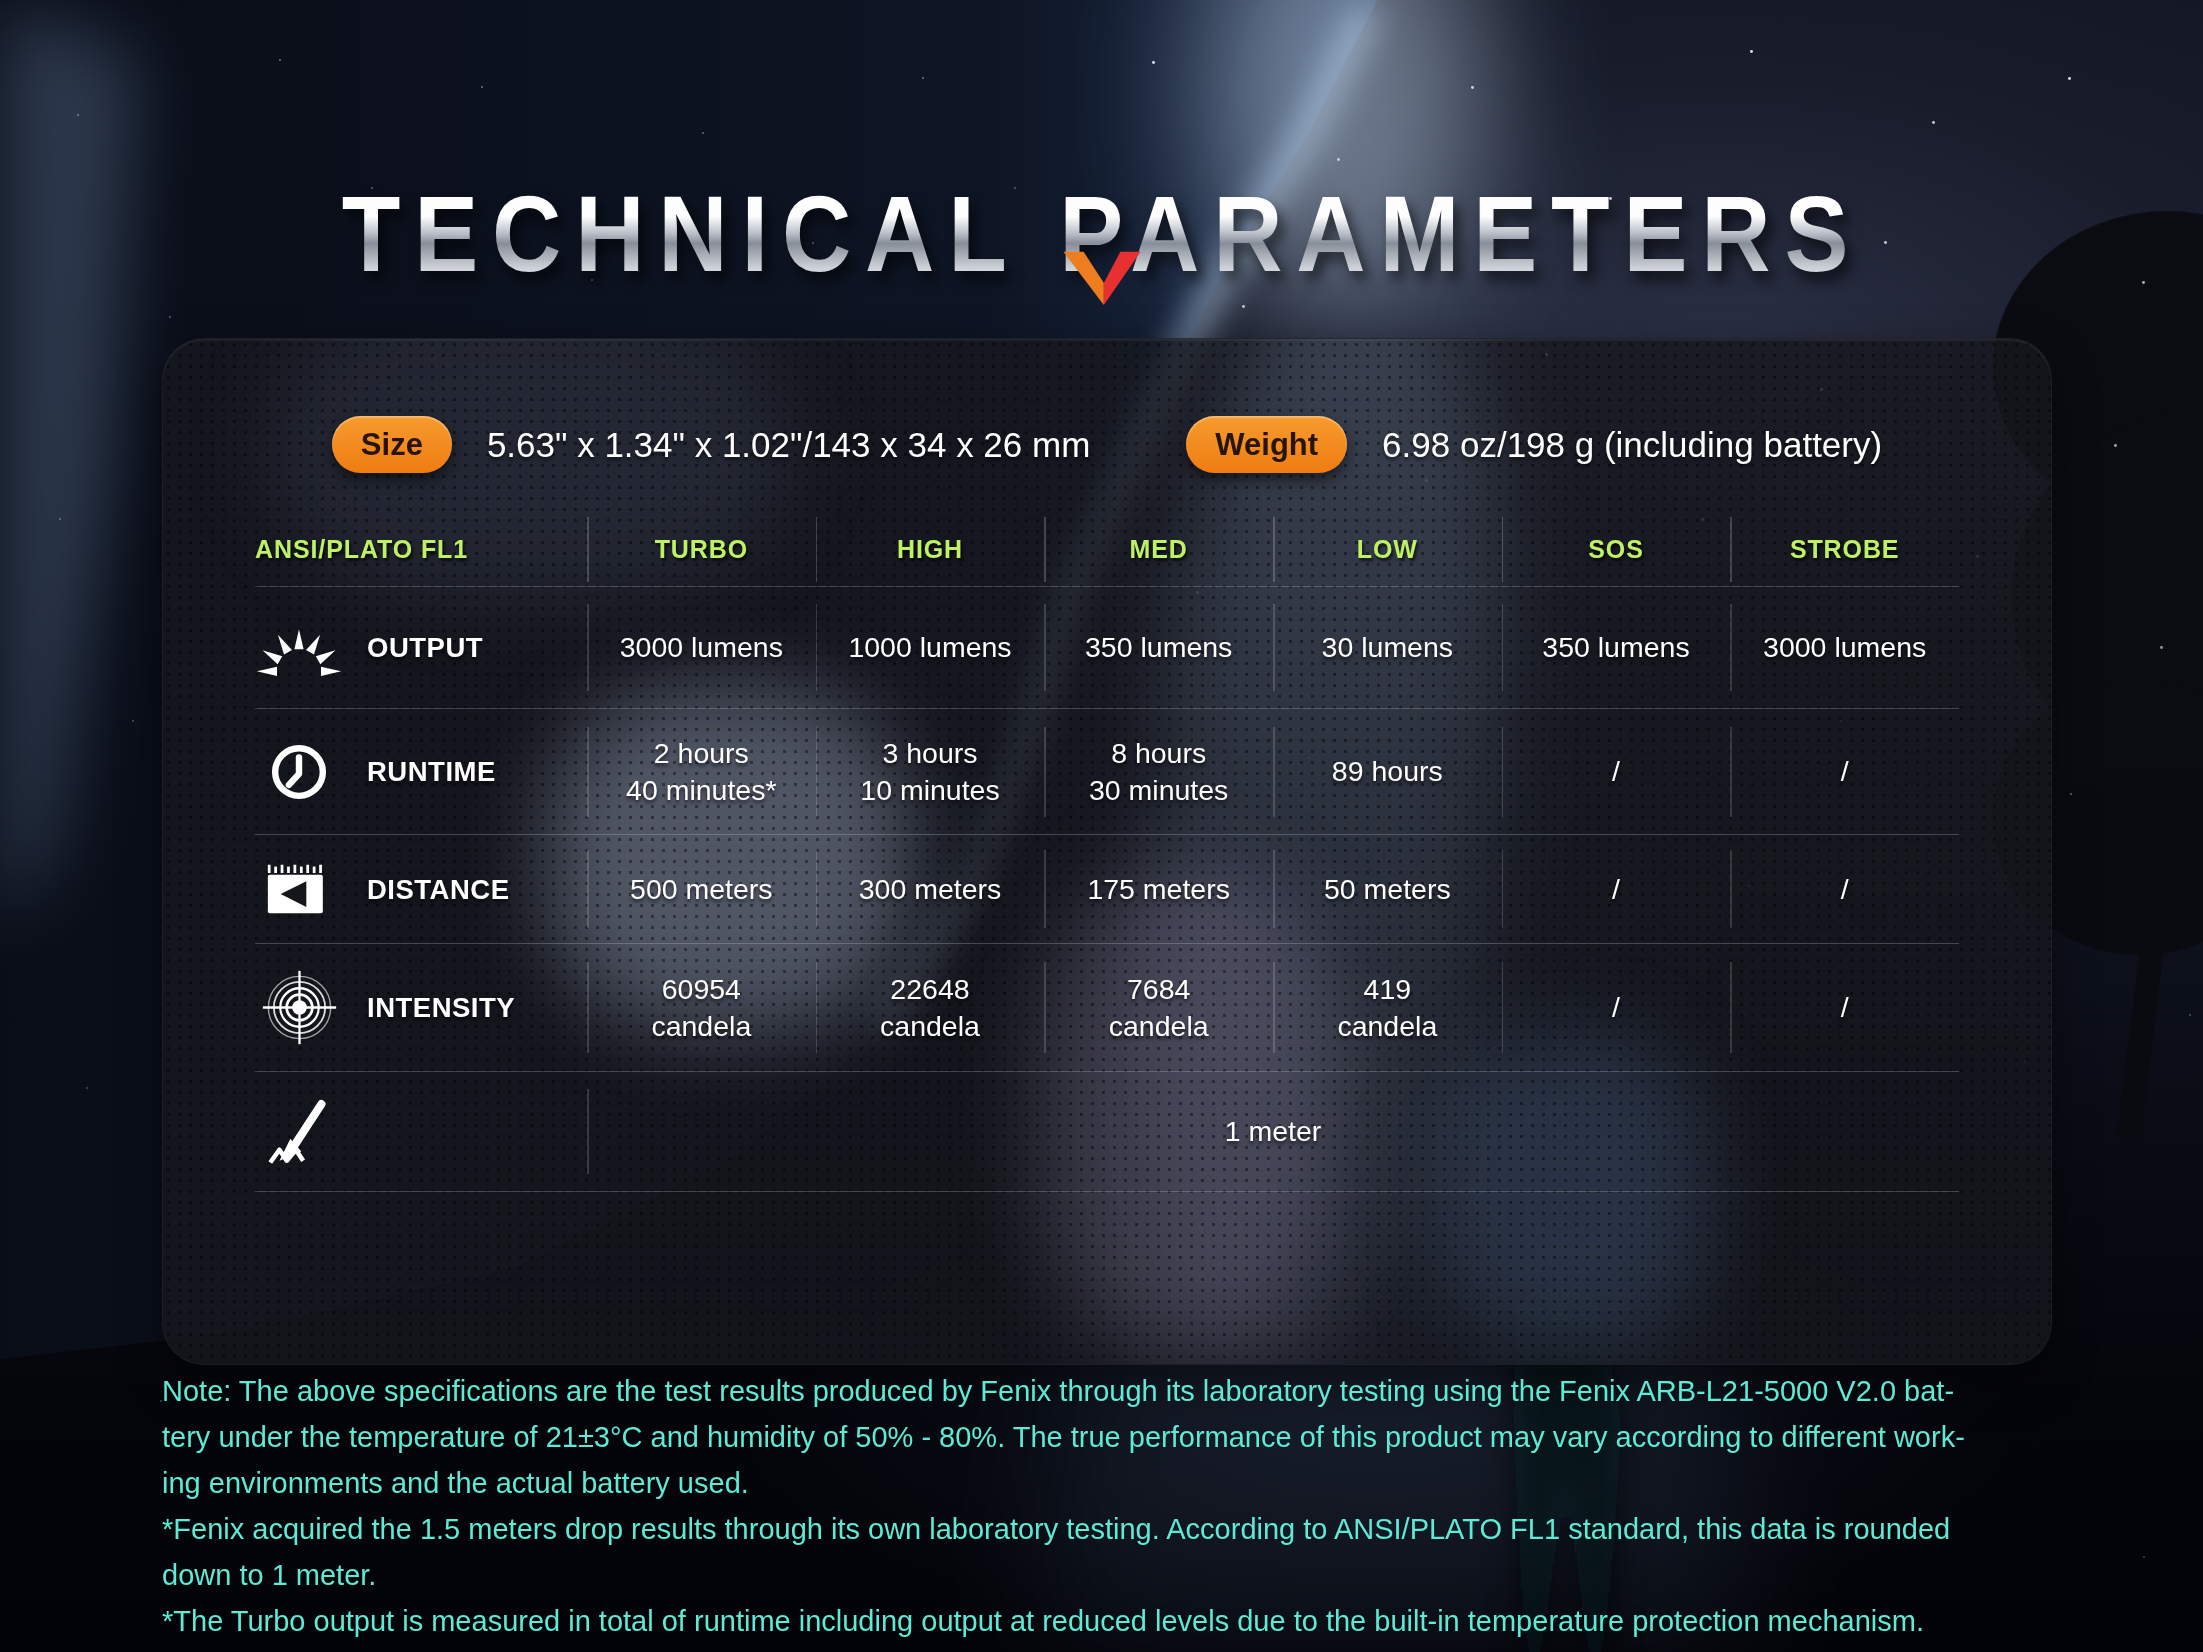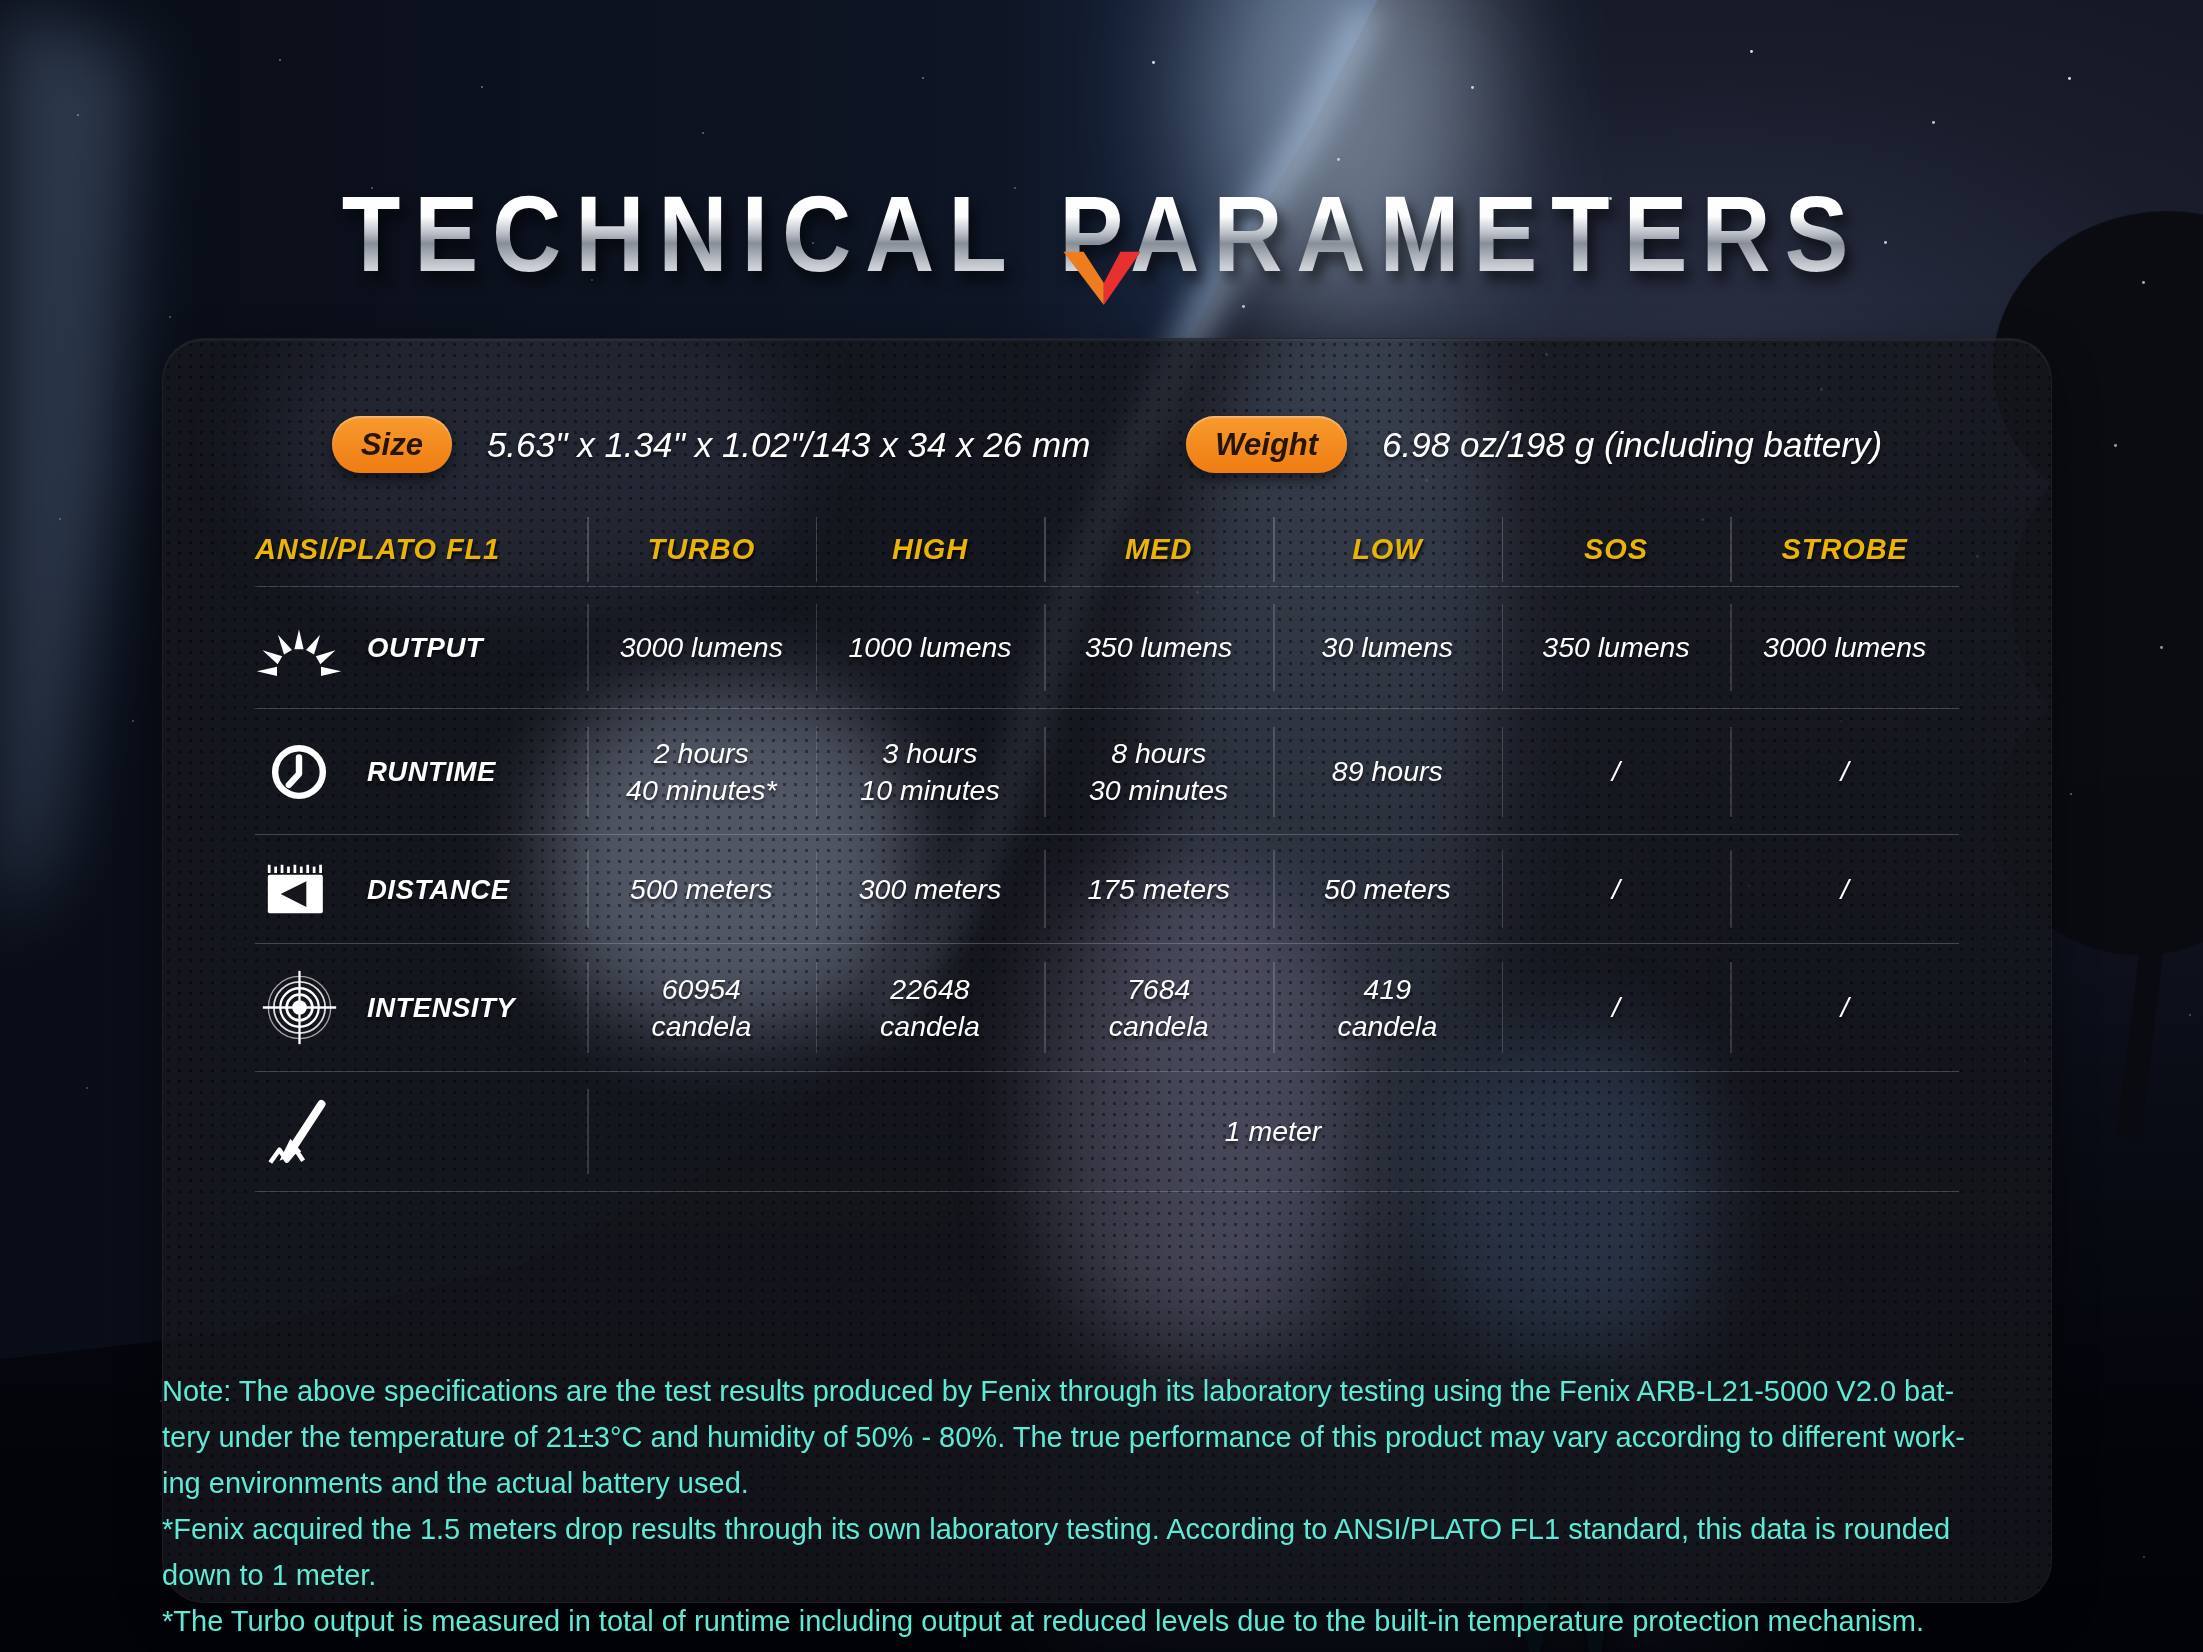--- a/index.html
+++ b/index.html
@@ -36,25 +36,25 @@
   
   .title{position:absolute;top:108px;left:0;width:100%;text-align:center;z-index:5;
     font-size:96px;font-weight:bold;letter-spacing:13.8px;white-space:nowrap;
     transform:scaleY(1.12);transform-origin:top center;
     background:linear-gradient(180deg,#ffffff 0%,#fdfdfe 36%,#b9bec7 50%,#888e99 58%,#ced2d8 78%,#f2f3f5 100%);
     -webkit-background-clip:text;background-clip:text;color:transparent;
     filter:drop-shadow(6.4px 8.3px 6.4px rgba(0,0,0,.6));}
   .chevron{position:absolute;top:248px;left:50%;transform:translateX(-50%);z-index:5;}
 
   
-  .panel{position:absolute;left:162px;top:338px;width:1890px;height:1265px;z-index:4;
+  .panel{position:absolute;left:162px;top:338px;width:1890px;height:1027px;z-index:4;
     background:rgba(22,24,30,.80);border-radius:42px;box-sizing:border-box;
     border:1.8px solid rgba(130,140,160,.08);
     box-shadow:inset 0 1.8px 0 rgba(255,255,255,.06), 0 16.5px 46px rgba(0,0,0,.45);
-    overflow:hidden;font-style:italic;}
+    overflow:hidden;}
   .panel::before{content:"";position:absolute;inset:0;z-index:1;border-radius:inherit;pointer-events:none;
     background-image:radial-gradient(circle, rgba(0,0,0,.5) 1.5px, transparent 2px);
     background-size:11px 11px;opacity:.8;}
   .wash{position:absolute;z-index:0;filter:blur(42px);border-radius:40%;}
   .wash1{left:386px;top:349px;width:358px;height:340px;background:rgba(205,220,245,.33);}
   .wash2{left:992px;top:-55px;width:331px;height:1102px;background:linear-gradient(180deg,rgba(170,195,230,.22),rgba(150,170,210,.08));transform:skewX(-4deg);}
   .wash3{left:876px;top:534px;width:303px;height:478px;background:rgba(190,180,222,.22);}
   .wash4{left:1271px;top:698px;width:275px;height:312px;background:rgba(120,160,220,.20);}
   .wash5{left:110px;top:-37px;width:514px;height:294px;background:rgba(145,165,205,.12);}
   .panel-inner{position:relative;z-index:2;padding:77px 92px 0;}
@@ -74,21 +74,21 @@
     border-bottom:1.8px solid rgba(195,200,212,.28);}
   .row.span-row{grid-template-columns:332px 1fr;}
   .row.last{border-bottom:none;}
   .r-head{height:73px;}.r0{height:121px;}.r1{height:125px;}.r2{height:108px;}
   .r3{height:127px;}.r4{height:119px;}.r5{height:108px;}
   .cell{position:relative;display:flex;align-items:center;justify-content:center;text-align:center;
     color:#ffffff;font-size:28.5px;line-height:37px;white-space:pre-line;
     text-shadow:0 2.8px 3.7px rgba(0,0,0,.6);}
   .cell.vdiv::before{content:"";position:absolute;left:0;top:14%;height:72%;width:1.8px;
     background:rgba(255,255,255,.16);}
-  .row.head .cell{color:#eab308;font-weight:bold;font-size:29px;letter-spacing:0.9px;
+  .row.head .cell{color:#bef264;font-weight:bold;font-size:25px;letter-spacing:0.9px;
     text-shadow:1.8px 2.8px 2.8px rgba(0,0,0,.65);}
   .row.head .cell.vdiv::before{top:6%;height:88%;background:rgba(255,255,255,.20);}
   .label-cell{justify-content:flex-start;text-align:left;font-weight:bold;font-size:27.5px;
     letter-spacing:0.5px;gap:24px;line-height:35px;white-space:normal;}
   .label-cell .lbl{max-width:216px;}
   .icon-box{width:88px;min-width:88px;display:flex;align-items:center;justify-content:center;}
 
   
   .notes{position:absolute;left:162px;top:1368px;width:1919px;z-index:5;
     color:#5eead4;font-size:29px;line-height:46px;white-space:nowrap;}

